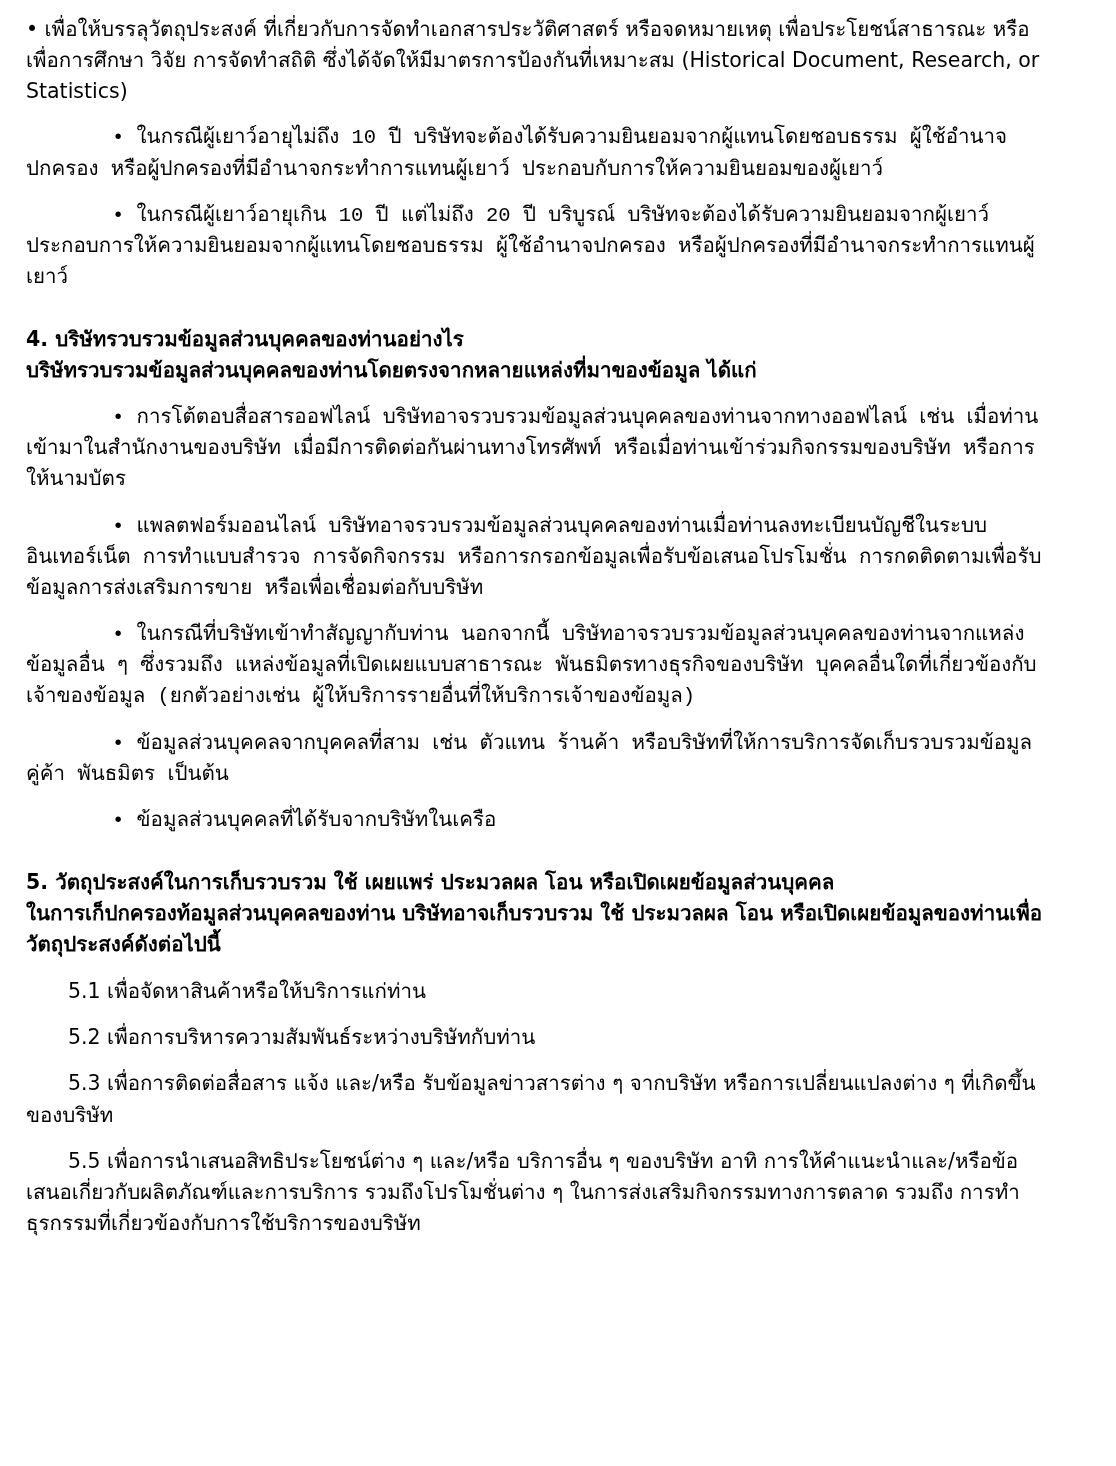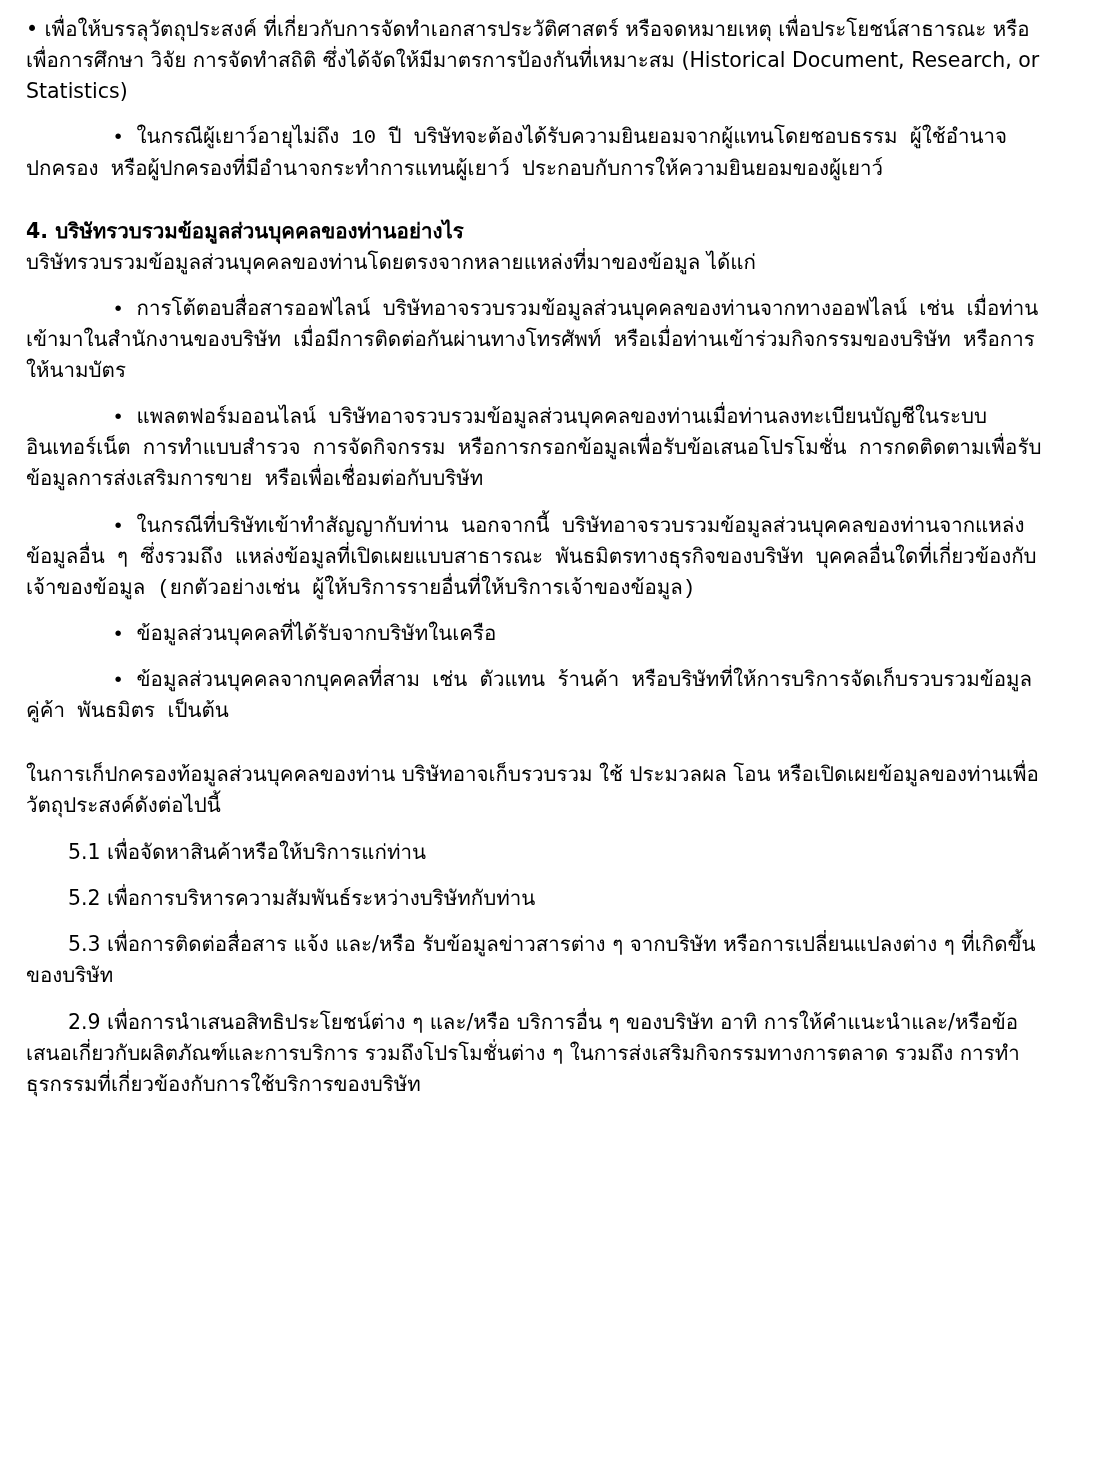--- a/index.html
+++ b/index.html
@@ -41,63 +41,66 @@
   }
   .heading {
     font-size: 20.5px;
     font-weight: bold;
     line-height: 1.5;
     margin: 0;
   }
   .sub-body {
     margin-top: 0;
     margin-bottom: 16px;
+    font-weight: bold;
   }
   .spacer-lg {
     height: 16px;
   }
   .numbered {
     text-indent: 42px;
     margin-bottom: 15px;
   }
 </style>
 </head>
 <body>
 
 <div class="page">
 
   <p class="para block bullet-first">เพื่อให้บรรลุวัตถุประสงค์ ที่เกี่ยวกับการจัดทำเอกสารประวัติศาสตร์ หรือจดหมายเหตุ เพื่อประโยชน์สาธารณะ หรือเพื่อการศึกษา วิจัย การจัดทำสถิติ ซึ่งได้จัดให้มีมาตรการป้องกันที่เหมาะสม (Historical Document, Research, or Statistics)</p>
 
 
   <p class="para bullet-block bullet-indent bullet-first">ในกรณีผู้เยาว์อายุไม่ถึง 10 ปี บริษัทจะต้องได้รับความยินยอมจากผู้แทนโดยชอบธรรม ผู้ใช้อำนาจปกครอง หรือผู้ปกครองที่มีอำนาจกระทำการแทนผู้เยาว์ ประกอบกับการให้ความยินยอมของผู้เยาว์</p>
 
+  <p class="para bullet-block bullet-indent bullet-first">ในกรณีผู้เยาว์อายุเกิน 10 ปี แต่ไม่ถึง 20 ปี บริบูรณ์ บริษัทจะต้องได้รับความยินยอมจากผู้เยาว์ประกอบการให้ความยินยอมจากผู้แทนโดยชอบธรรม ผู้ใช้อำนาจปกครอง หรือผู้ปกครองที่มีอำนาจกระทำการแทนผู้เยาว์</p>
 
   <div class="spacer-lg"></div>
 
   <p class="heading">4. บริษัทรวบรวมข้อมูลส่วนบุคคลของท่านอย่างไร</p>
 
   <p class="para sub-body">บริษัทรวบรวมข้อมูลส่วนบุคคลของท่านโดยตรงจากหลายแหล่งที่มาของข้อมูล ได้แก่</p>
 
   <p class="para bullet-block bullet-indent bullet-first">การโต้ตอบสื่อสารออฟไลน์ บริษัทอาจรวบรวมข้อมูลส่วนบุคคลของท่านจากทางออฟไลน์ เช่น เมื่อท่านเข้ามาในสำนักงานของบริษัท เมื่อมีการติดต่อกันผ่านทางโทรศัพท์ หรือเมื่อท่านเข้าร่วมกิจกรรมของบริษัท หรือการให้นามบัตร</p>
 
   <p class="para bullet-block bullet-indent bullet-first">แพลตฟอร์มออนไลน์ บริษัทอาจรวบรวมข้อมูลส่วนบุคคลของท่านเมื่อท่านลงทะเบียนบัญชีในระบบอินเทอร์เน็ต การทำแบบสำรวจ การจัดกิจกรรม หรือการกรอกข้อมูลเพื่อรับข้อเสนอโปรโมชั่น การกดติดตามเพื่อรับข้อมูลการส่งเสริมการขาย หรือเพื่อเชื่อมต่อกับบริษัท</p>
 
   <p class="para bullet-block bullet-indent bullet-first">ในกรณีที่บริษัทเข้าทำสัญญากับท่าน  นอกจากนี้ บริษัทอาจรวบรวมข้อมูลส่วนบุคคลของท่านจากแหล่งข้อมูลอื่น ๆ ซึ่งรวมถึง แหล่งข้อมูลที่เปิดเผยแบบสาธารณะ  พันธมิตรทางธุรกิจของบริษัท บุคคลอื่นใดที่เกี่ยวข้องกับเจ้าของข้อมูล (ยกตัวอย่างเช่น ผู้ให้บริการรายอื่นที่ให้บริการเจ้าของข้อมูล)</p>
 
+  <p class="para bullet-block bullet-indent bullet-first">ข้อมูลส่วนบุคคลจากบุคคลที่สาม เช่น ตัวแทน ร้านค้า หรือบริษัทที่ให้การบริการจัดเก็บรวบรวมข้อมูล คู่ค้า พันธมิตร เป็นต้น</p>
+
   <p class="para bullet-block bullet-indent bullet-first">ข้อมูลส่วนบุคคลที่ได้รับจากบริษัทในเครือ</p>
-
-  <p class="para bullet-block bullet-indent bullet-first">ข้อมูลส่วนบุคคลจากบุคคลที่สาม เช่น ตัวแทน ร้านค้า หรือบริษัทที่ให้การบริการจัดเก็บรวบรวมข้อมูล คู่ค้า พันธมิตร เป็นต้น</p>
 
   <div class="spacer-lg"></div>
 
+  <p class="heading">5. วัตถุประสงค์ในการเก็บรวบรวม ใช้ เผยแพร่ ประมวลผล โอน หรือเปิดเผยข้อมูลส่วนบุคคล</p>
 
   <p class="para sub-body">ในการเก็ปกครองท้อมูลส่วนบุคคลของท่าน บริษัทอาจเก็บรวบรวม ใช้ ประมวลผล โอน หรือเปิดเผยข้อมูลของท่านเพื่อวัตถุประสงค์ดังต่อไปนี้</p>
 
   <p class="para numbered">5.1 เพื่อจัดหาสินค้าหรือให้บริการแก่ท่าน</p>
 
   <p class="para numbered">5.2 เพื่อการบริหารความสัมพันธ์ระหว่างบริษัทกับท่าน</p>
 
   <p class="para numbered">5.3 เพื่อการติดต่อสื่อสาร แจ้ง และ/หรือ รับข้อมูลข่าวสารต่าง ๆ จากบริษัท หรือการเปลี่ยนแปลงต่าง ๆ ที่เกิดขึ้นของบริษัท</p>
 
 
-  <p class="para numbered">2.9 เพื่อการนำเสนอสิทธิประโยชน์ต่าง ๆ และ/หรือ บริการอื่น ๆ ของบริษัท อาทิ การให้คำแนะนำและ/หรือข้อเสนอเกี่ยวกับผลิตภัณฑ์และการบริการ รวมถึงโปรโมชั่นต่าง ๆ ในการส่งเสริมกิจกรรมทางการตลาด รวมถึง การทำธุรกรรมที่เกี่ยวข้องกับการใช้บริการของบริษัท</p>
+  <p class="para numbered">5.5 เพื่อการนำเสนอสิทธิประโยชน์ต่าง ๆ และ/หรือ บริการอื่น ๆ ของบริษัท อาทิ การให้คำแนะนำและ/หรือข้อเสนอเกี่ยวกับผลิตภัณฑ์และการบริการ รวมถึงโปรโมชั่นต่าง ๆ ในการส่งเสริมกิจกรรมทางการตลาด รวมถึง การทำธุรกรรมที่เกี่ยวข้องกับการใช้บริการของบริษัท</p>
 
 </div>
 
 </body></html>

